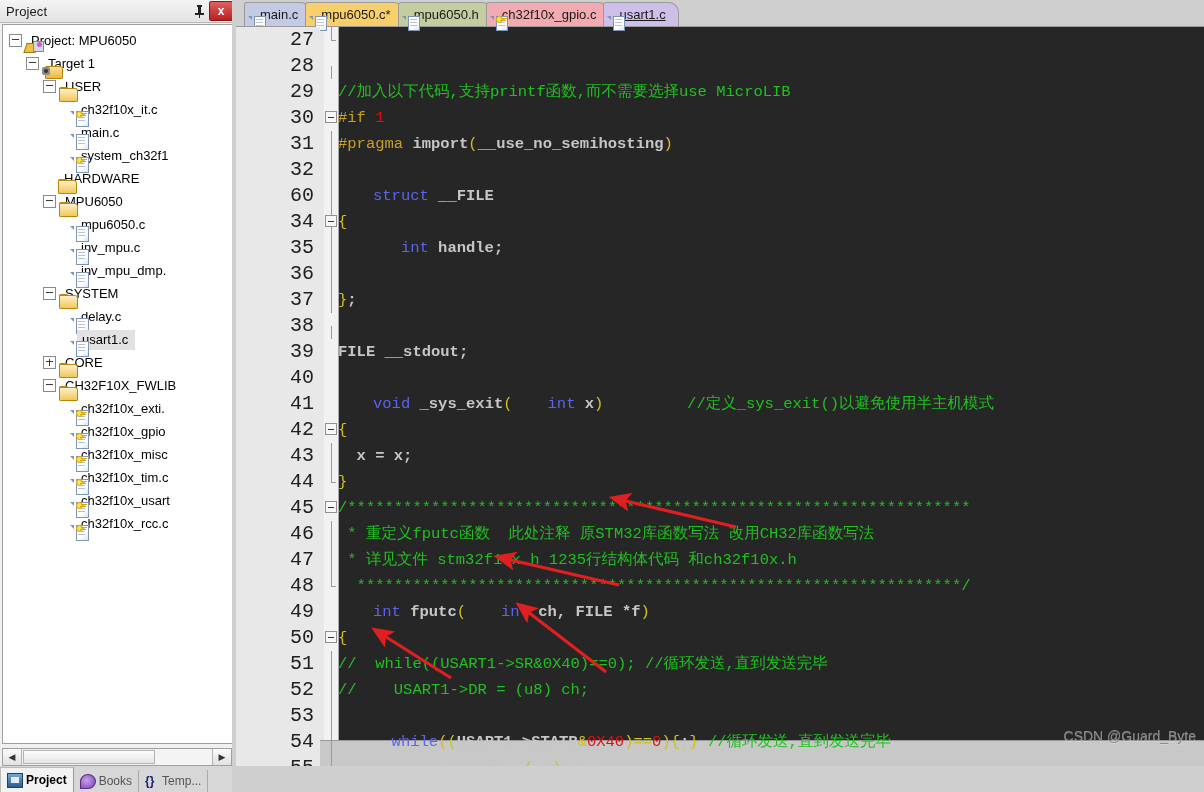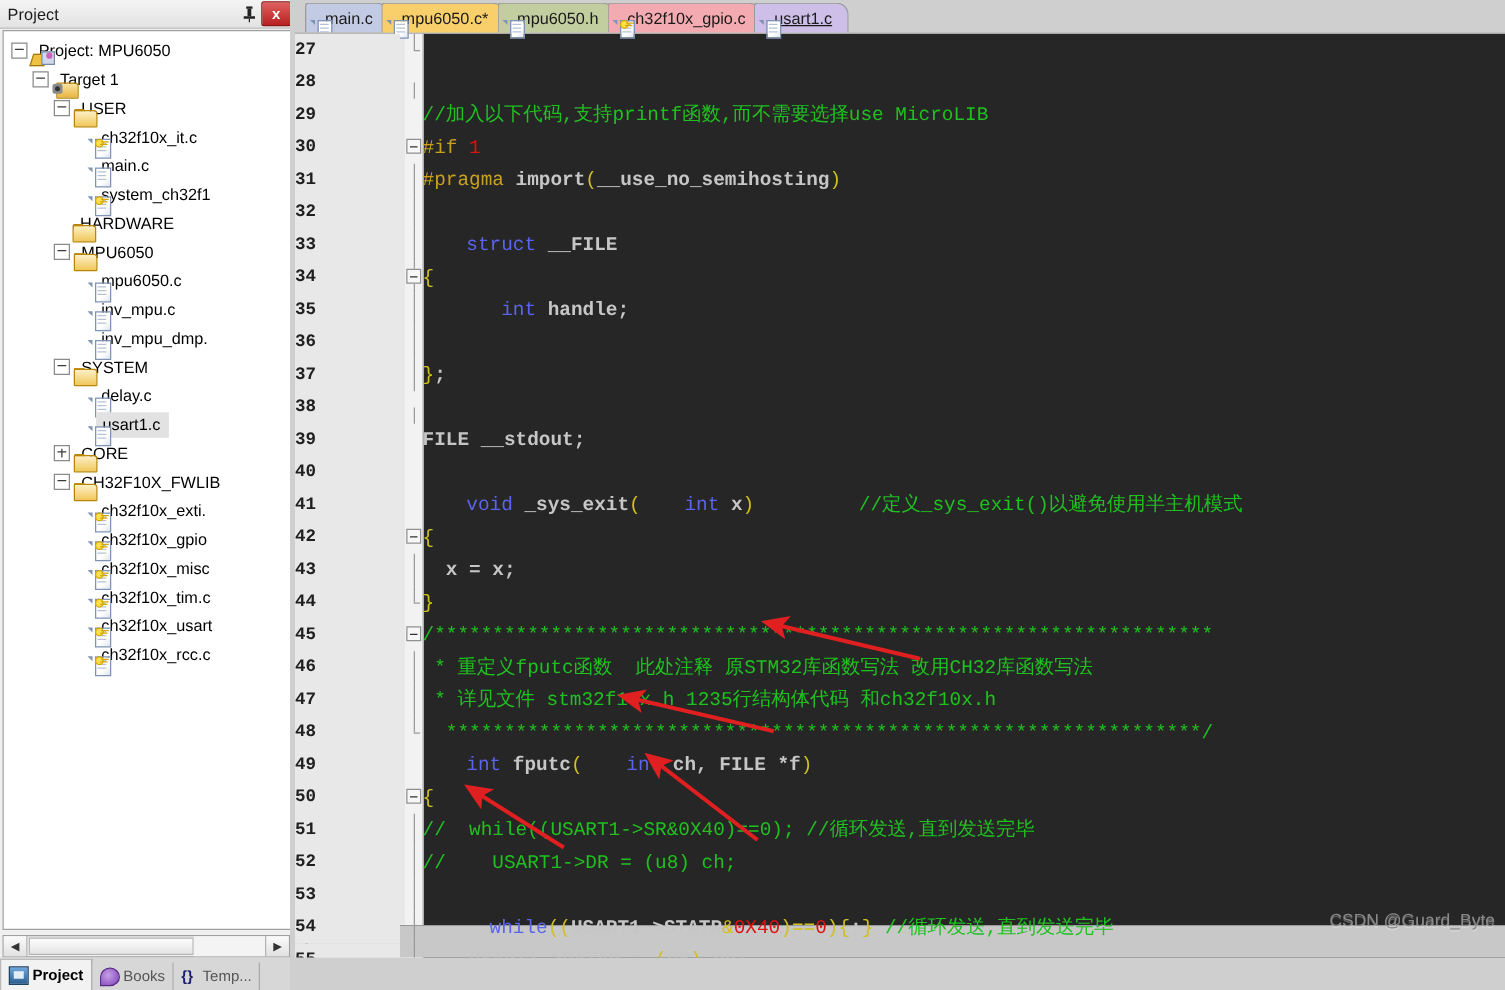--- a/index.html
+++ b/index.html
@@ -249,29 +249,29 @@
   .codeline {
     position: relative;
     height: 26px;
     display: flex; align-items: center;
     font-family: "Liberation Mono", "DejaVu Sans Mono", monospace;
     font-size: 15.5px;
   }
   .lnum {
     position: absolute; left: 0; top: 0;
     width: 84px; height: 26px;
+    text-align: right;
     padding-right: 6px;
     box-sizing: border-box;
     color: #202020;
     font-family: "Liberation Mono","DejaVu Sans Mono", monospace;
-    font-size: 14px;
+    font-size: 20px;
     line-height: 26px;
     background: #e8e8e8;
     z-index: 3;
-    font-weight: bold;
   }
   .foldbox {
     position: absolute; left: 89px; top: 6px;
     width: 12px; height: 12px;
     border: 1px solid #909090;
     background: #f7f7f7;
     z-index: 4;
     box-sizing: border-box;
     cursor: pointer;
   }
@@ -580,21 +580,21 @@
           <div class="codeline">
             <div class="lnum">31</div>
             <div class="foldbar"></div>
             <div class="codetext"><span class="c-pp">#pragma </span><span class="c-txt">import</span><span class="c-punc">(</span><span class="c-txt">__use_no_semihosting</span><span class="c-punc">)</span></div>
           </div>
           <div class="codeline">
             <div class="lnum">32</div>
             <div class="foldbar"></div>
           </div>
           <div class="codeline">
-            <div class="lnum">33</div>
+            <div class="lnum">60</div>
             <div class="foldbar"></div>
             <div class="codetext"><span class="c-kw">struct</span><span class="c-txt"> __FILE</span></div>
           </div>
           <div class="codeline">
             <div class="lnum">34</div>
             <div class="foldbar"></div>
             <div class="foldbox"></div>
             <div class="codetext"><span class="c-punc">{</span></div>
           </div>
           <div class="codeline">

